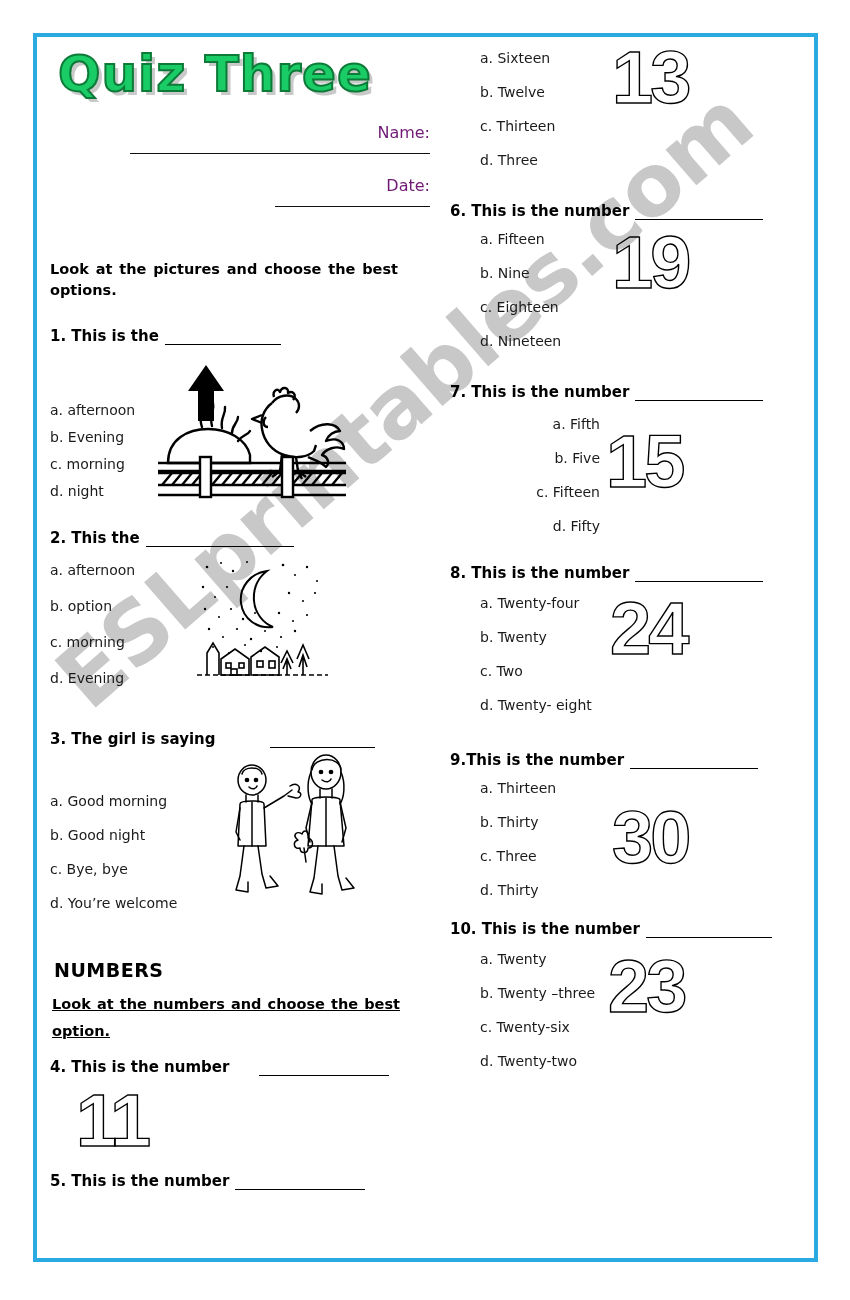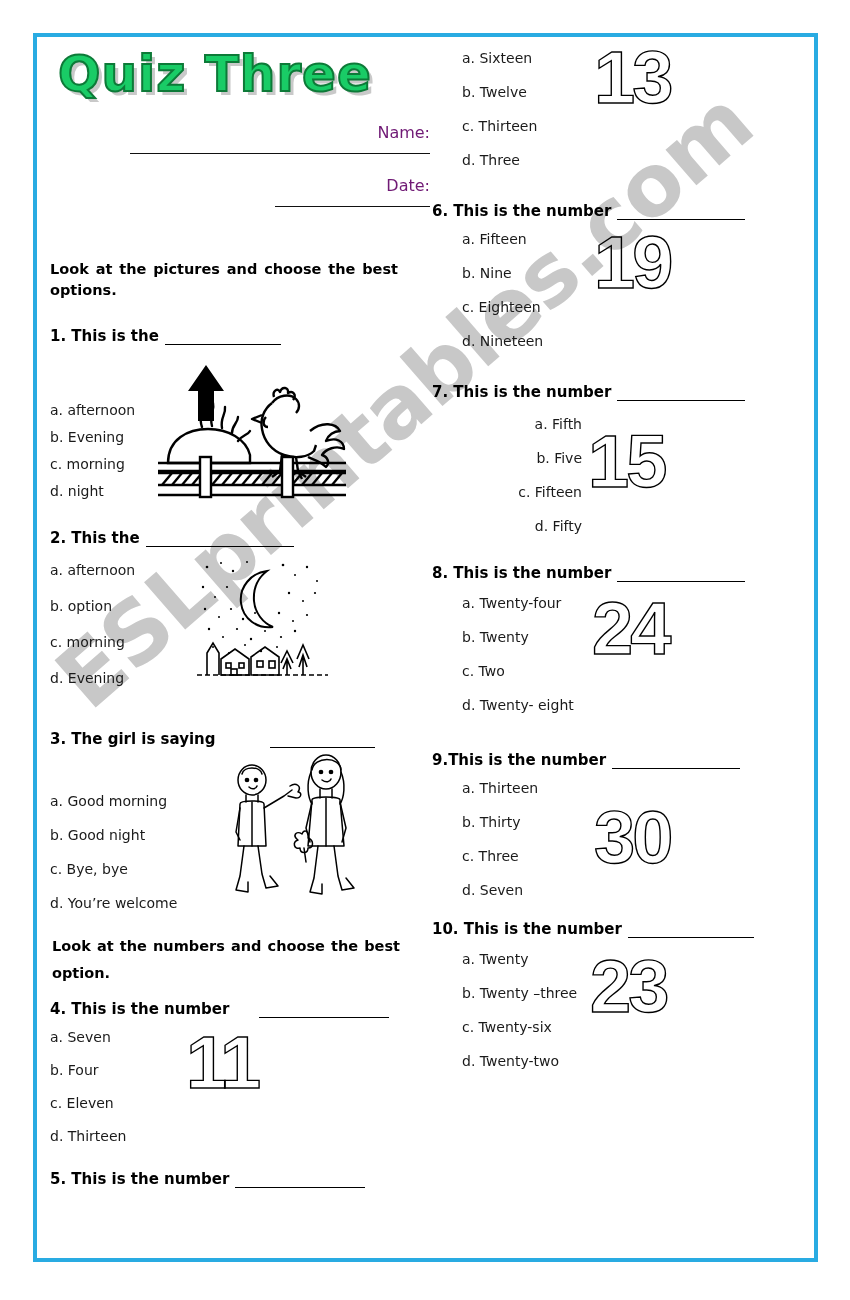--- a/index.html
+++ b/index.html
@@ -25,21 +25,21 @@
     position:absolute;left:70px;top:640px;
     transform-origin:left center;
     transform:rotate(-41deg);
     font-family:"DejaVu Sans", sans-serif;
     font-size:86px;font-weight:bold;color:#c8c8c8;
     white-space:nowrap;letter-spacing:-1px;
   }
 
   
   #colL{position:absolute;left:50px;top:48px;width:380px;}
-  #colR{position:absolute;left:432px;top:45px;width:360px;}
+  #colR{position:absolute;left:450px;top:45px;width:360px;}
 
   
   .title{
     font-family:"DejaVu Sans", sans-serif;
     font-size:50px;font-weight:bold;letter-spacing:1px;
     color:#19cc66;
     -webkit-text-stroke:2px #0d7a38;
     text-shadow:4px 4px 0 #c9c9c9;
     line-height:1.05;margin:0 0 22px 8px;
   }
@@ -348,35 +348,30 @@
                      C78 104, 86 104, 86 98 C92 98, 92 90, 86 88 C88 82, 82 78, 80 84 Z"></path>
             <path d="M82 98 L84 112"></path>
 
             <path d="M96 96 L92 128 L88 142 L100 144 L100 134"></path>
             <path d="M112 96 L116 126 L120 140 L132 138 L124 128"></path>
           </g>
         </svg>
       </div>
     </div>
 
-
-    <p class="instr wide" style="margin-top:10px;margin-left:2px;">Look at the numbers and choose the best option.</p>
+    <div class="sectionhead" style="margin-top:36px;margin-left:4px;">NUMBERS</div>
+
+    <p class="instr wide" style="margin-top:10px;margin-left:2px;text-decoration:underline;">Look at the numbers and choose the best option.</p>
 
     <div class="q" style="margin-top:12px;gap:24px;">
       <span>4. This is the number</span>
       <span class="blank" style="width:130px;"></span>
     </div>
 
     <div class="row" style="margin-top:12px;">
-      <ul class="opts" style="width:110px;">
-        <li style="margin-bottom:19px;">a.   Seven</li>
-        <li style="margin-bottom:19px;">b.   Four</li>
-        <li style="margin-bottom:19px;">c.   Eleven</li>
-        <li>d.   Thirteen</li>
-      </ul>
       <div class="num" style="font-size:74px;margin-left:26px;margin-top:-4px;">11</div>
     </div>
 
     <div class="q" style="margin-top:14px;">
       <span>5. This is the number</span>
       <span class="blank" style="width:130px;"></span>
     </div>
 
   </div>
 
@@ -440,21 +435,21 @@
     <div class="q" style="margin-top:26px;">
       <span>9.This is the number</span>
       <span class="blank" style="width:128px;"></span>
     </div>
 
     <div class="row" style="margin-top:12px;">
       <ul class="opts indent" style="width:150px;">
         <li style="margin-bottom:20px;">a.   Thirteen</li>
         <li style="margin-bottom:20px;">b.   Thirty</li>
         <li style="margin-bottom:20px;">c.   Three</li>
-        <li>d.   Seven</li>
+        <li>d.   Thirty</li>
       </ul>
       <div class="num" style="font-size:74px;margin-left:12px;margin-top:20px;">30</div>
     </div>
 
     <div class="q" style="margin-top:10px;">
       <span>10. This is the number</span>
       <span class="blank" style="width:126px;"></span>
     </div>
 
     <div class="row" style="margin-top:14px;">

